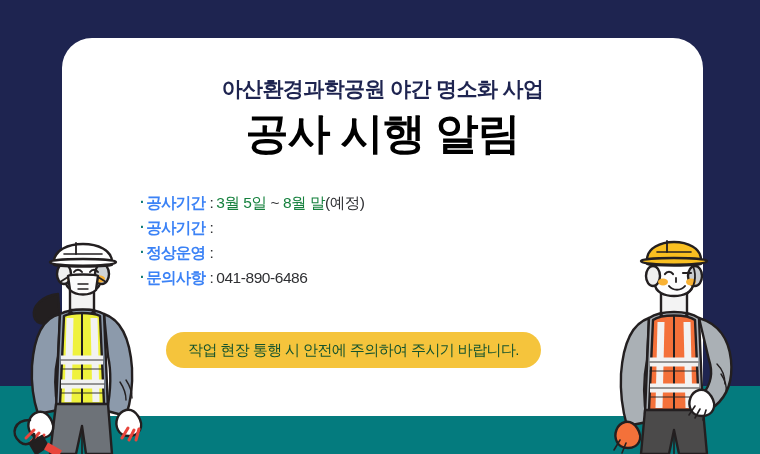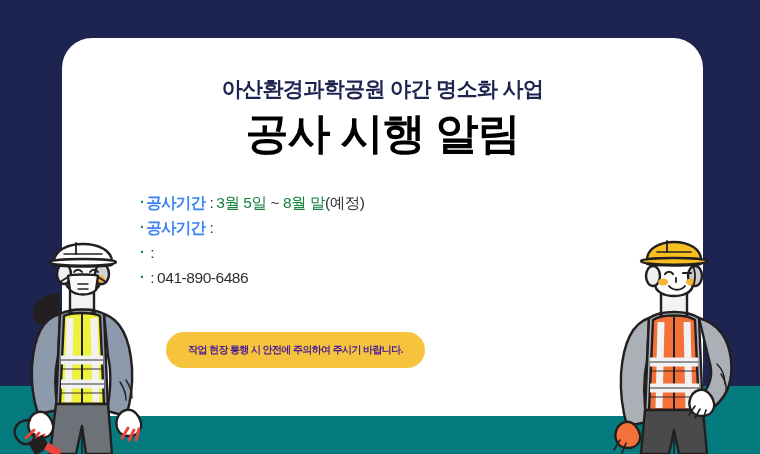--- a/index.html
+++ b/index.html
@@ -127,23 +127,23 @@
     top: 294px;
     height: 36px;
     padding: 0 22px;
     background: #f5c43c;
     border-radius: 18px;
     display: flex;
     align-items: center;
     justify-content: center;
   }
   .notice-text {
-    font-size: 10px;
-    font-weight: 700;
-    color: #4c1d95;
+    font-size: 15px;
+    font-weight: 400;
+    color: #14532d;
     letter-spacing: -0.6px;
     white-space: nowrap;
   }
 
   
   .worker {
     position: absolute;
     bottom: 0;
   }
   .worker-left  { left: 8px;  width: 150px; height: 220px; }
@@ -176,25 +176,27 @@
       </div>
 
       <div class="detail-row">
         <span class="bullet">·</span>
         <span class="detail-label">공사기간</span>
         <span class="detail-sep">:</span>
       </div>
 
       <div class="detail-row">
         <span class="bullet">·</span>
+        <span class="detail-label">정상운영</span>
         <span class="detail-sep">:</span>
       </div>
 
       <div class="detail-row">
         <span class="bullet">·</span>
+        <span class="detail-label">문의사항</span>
         <span class="detail-sep">:</span>
         <span class="detail-value">041-890-6486</span>
       </div>
 
     </div>
 
     <div class="notice-pill">
       <span class="notice-text">작업 현장 통행 시 안전에 주의하여 주시기 바랍니다.</span>
     </div>
 

